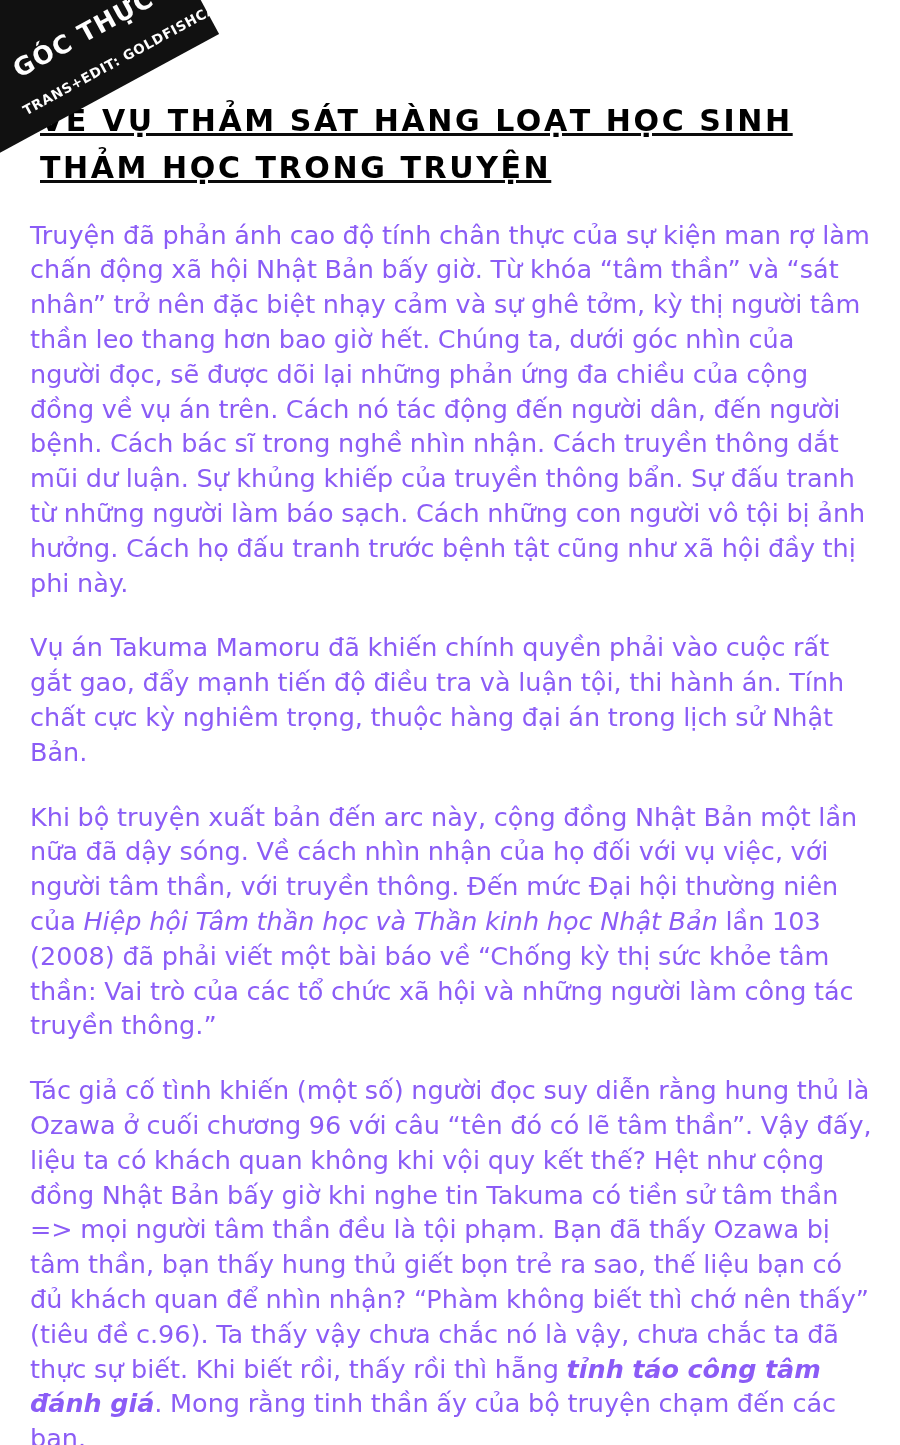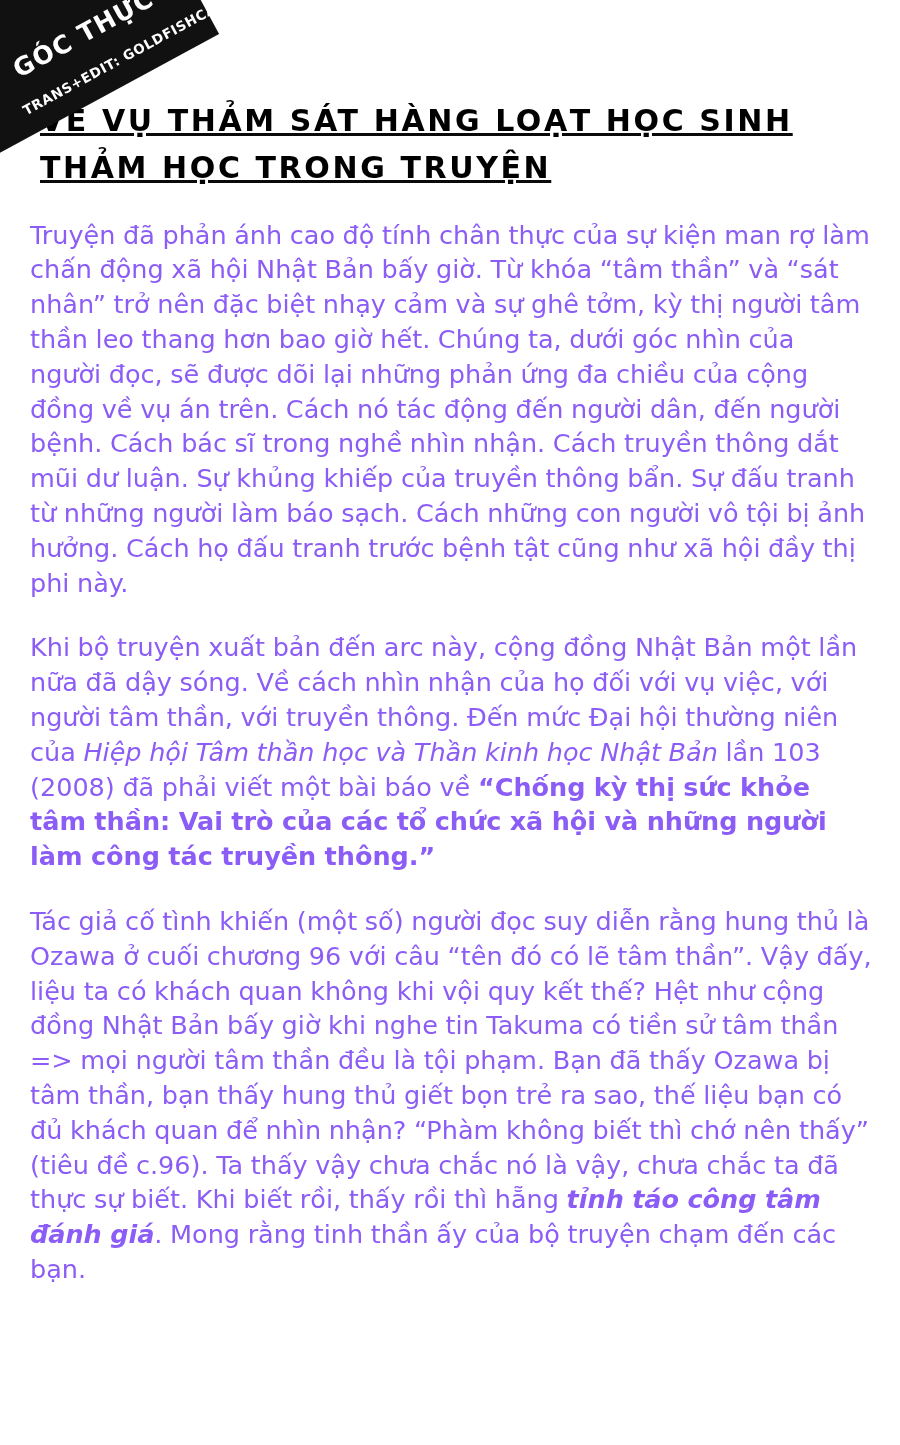--- a/index.html
+++ b/index.html
@@ -91,36 +91,37 @@
     font-size: 25.5px;
     line-height: 1.365;
     color: #8b5cf6;
     text-align: left;
     word-spacing: -0.5px;
   }
   #article p:last-child {
     margin-bottom: 0;
   }
   .it { font-style: italic; }
-  .bd { font-weight: bold; }
+  .bd { font-weight: normal; }
   .bd-it { font-weight: bold; font-style: italic; }
 </style>
 </head>
 <body>
 
 <div id="corner-ribbon">
   <div class="wedge"></div>
   <div class="ribbon-text">
     <div class="ribbon-line l1">GÓC THỰC TẾ</div>
     <div class="ribbon-line l2">TRANS+EDIT: GOLDFISHCANFLY</div>
   </div>
 </div>
 
 <div id="title-block">
   <div class="title-line">VỀ VỤ THẢM SÁT HÀNG LOẠT HỌC SINH</div>
   <div class="title-line">THẢM HỌC TRONG TRUYỆN</div>
 </div>
 
 <div id="article">
   <p>Truyện đã phản ánh cao độ tính chân thực của sự kiện man rợ làm chấn động xã hội Nhật Bản bấy giờ. Từ khóa “tâm thần” và “sát nhân” trở nên đặc biệt nhạy cảm và sự ghê tởm, kỳ thị người tâm thần leo thang hơn bao giờ hết. Chúng ta, dưới góc nhìn của người đọc, sẽ được dõi lại những phản ứng đa chiều của cộng đồng về vụ án trên. Cách nó tác động đến người dân, đến người bệnh. Cách bác sĩ trong nghề nhìn nhận. Cách truyền thông dắt mũi dư luận. Sự khủng khiếp của truyền thông bẩn. Sự đấu tranh từ những người làm báo sạch. Cách những con người vô tội bị ảnh hưởng. Cách họ đấu tranh trước bệnh tật cũng như xã hội đầy thị phi này.</p>
+  <p>Vụ án Takuma Mamoru đã khiến chính quyền phải vào cuộc rất gắt gao, đẩy mạnh tiến độ điều tra và luận tội, thi hành án. Tính chất cực kỳ nghiêm trọng, thuộc hàng đại án trong lịch sử Nhật Bản.</p>
   <p><span>Khi bộ truyện xuất bản đến arc này, cộng đồng Nhật Bản một lần nữa đã dậy sóng. Về cách nhìn nhận của họ đối với vụ việc, với người tâm thần, với truyền thông. Đến mức Đại hội thường niên của </span><span class="it">Hiệp hội Tâm thần học và Thần kinh học Nhật Bản</span><span> lần 103 (2008) đã phải viết một bài báo về </span><span class="bd">“Chống kỳ thị sức khỏe tâm thần: Vai trò của các tổ chức xã hội và những người làm công tác truyền thông.”</span></p>
   <p><span>Tác giả cố tình khiến (một số) người đọc suy diễn rằng hung thủ là Ozawa ở cuối chương 96 với câu “tên đó có lẽ tâm thần”. Vậy đấy, liệu ta có khách quan không khi vội quy kết thế? Hệt như cộng đồng Nhật Bản bấy giờ khi nghe tin Takuma có tiền sử tâm thần =&gt; mọi người tâm thần đều là tội phạm. Bạn đã thấy Ozawa bị tâm thần, bạn thấy hung thủ giết bọn trẻ ra sao, thế liệu bạn có đủ khách quan để nhìn nhận? “Phàm không biết thì chớ nên thấy” (tiêu đề c.96). Ta thấy vậy chưa chắc nó là vậy, chưa chắc ta đã thực sự biết. Khi biết rồi, thấy rồi thì hẵng </span><span class="bd-it">tỉnh táo công tâm đánh giá</span><span>. Mong rằng tinh thần ấy của bộ truyện chạm đến các bạn.</span></p>
 </div>
 
 </body></html>

